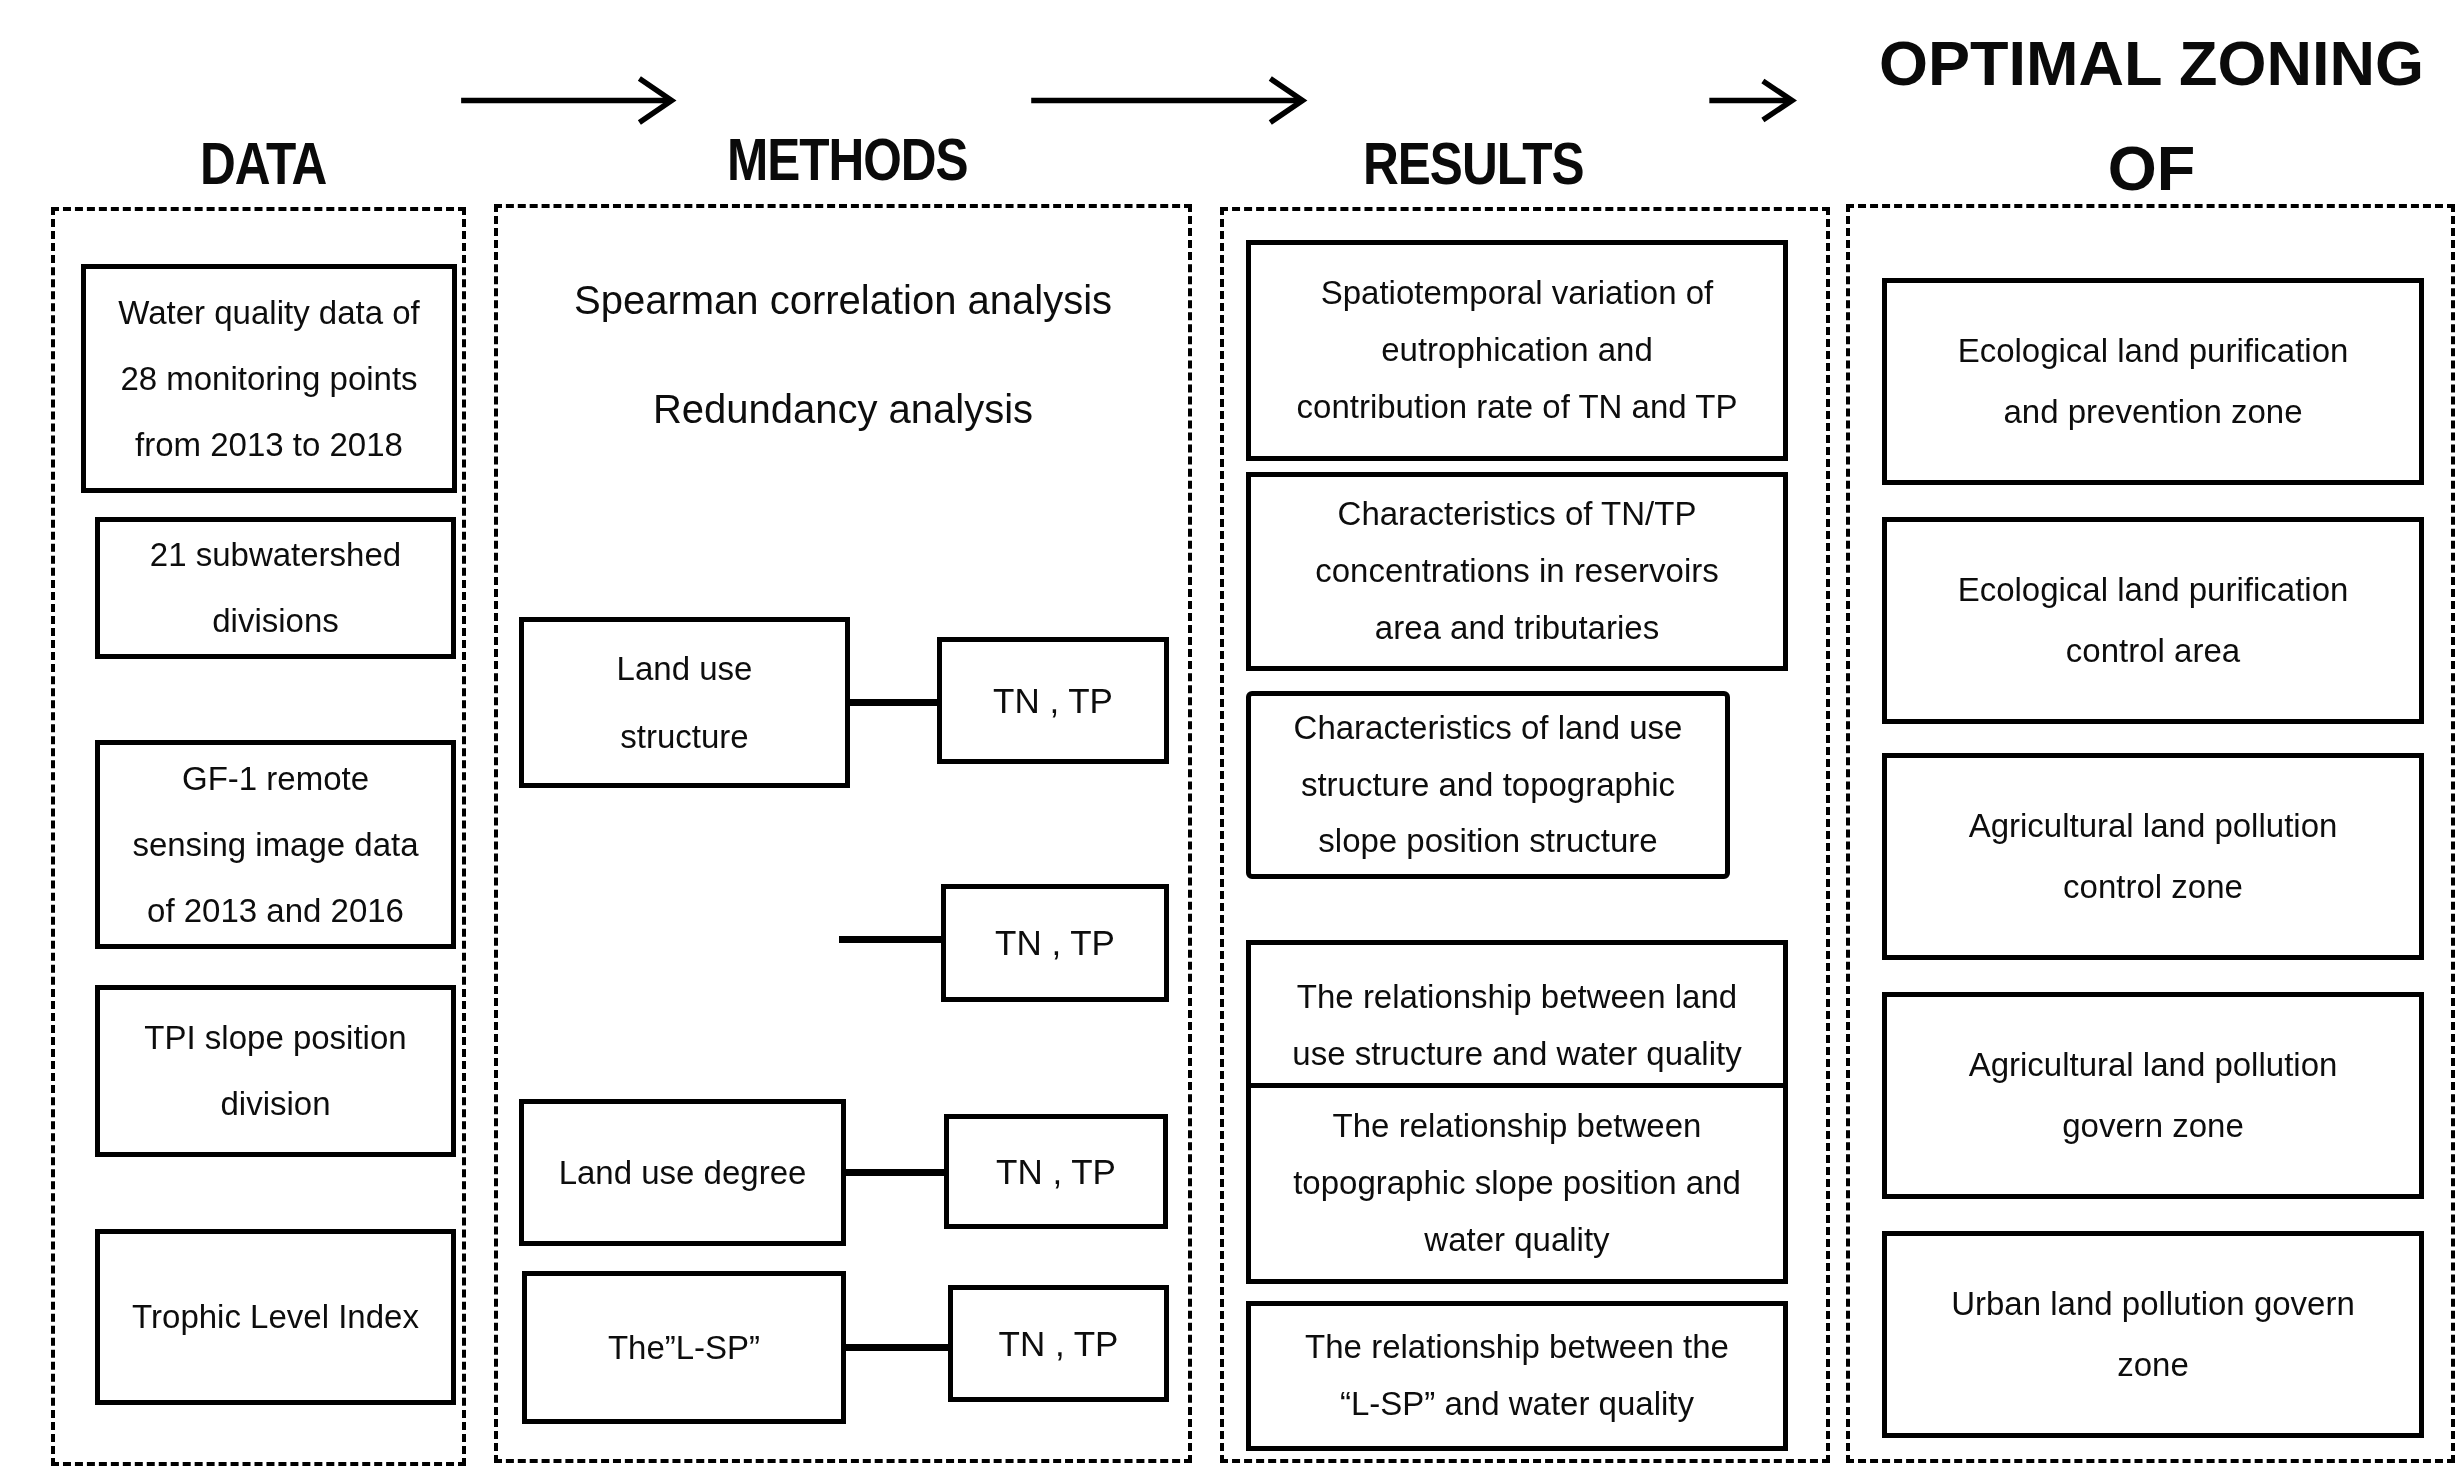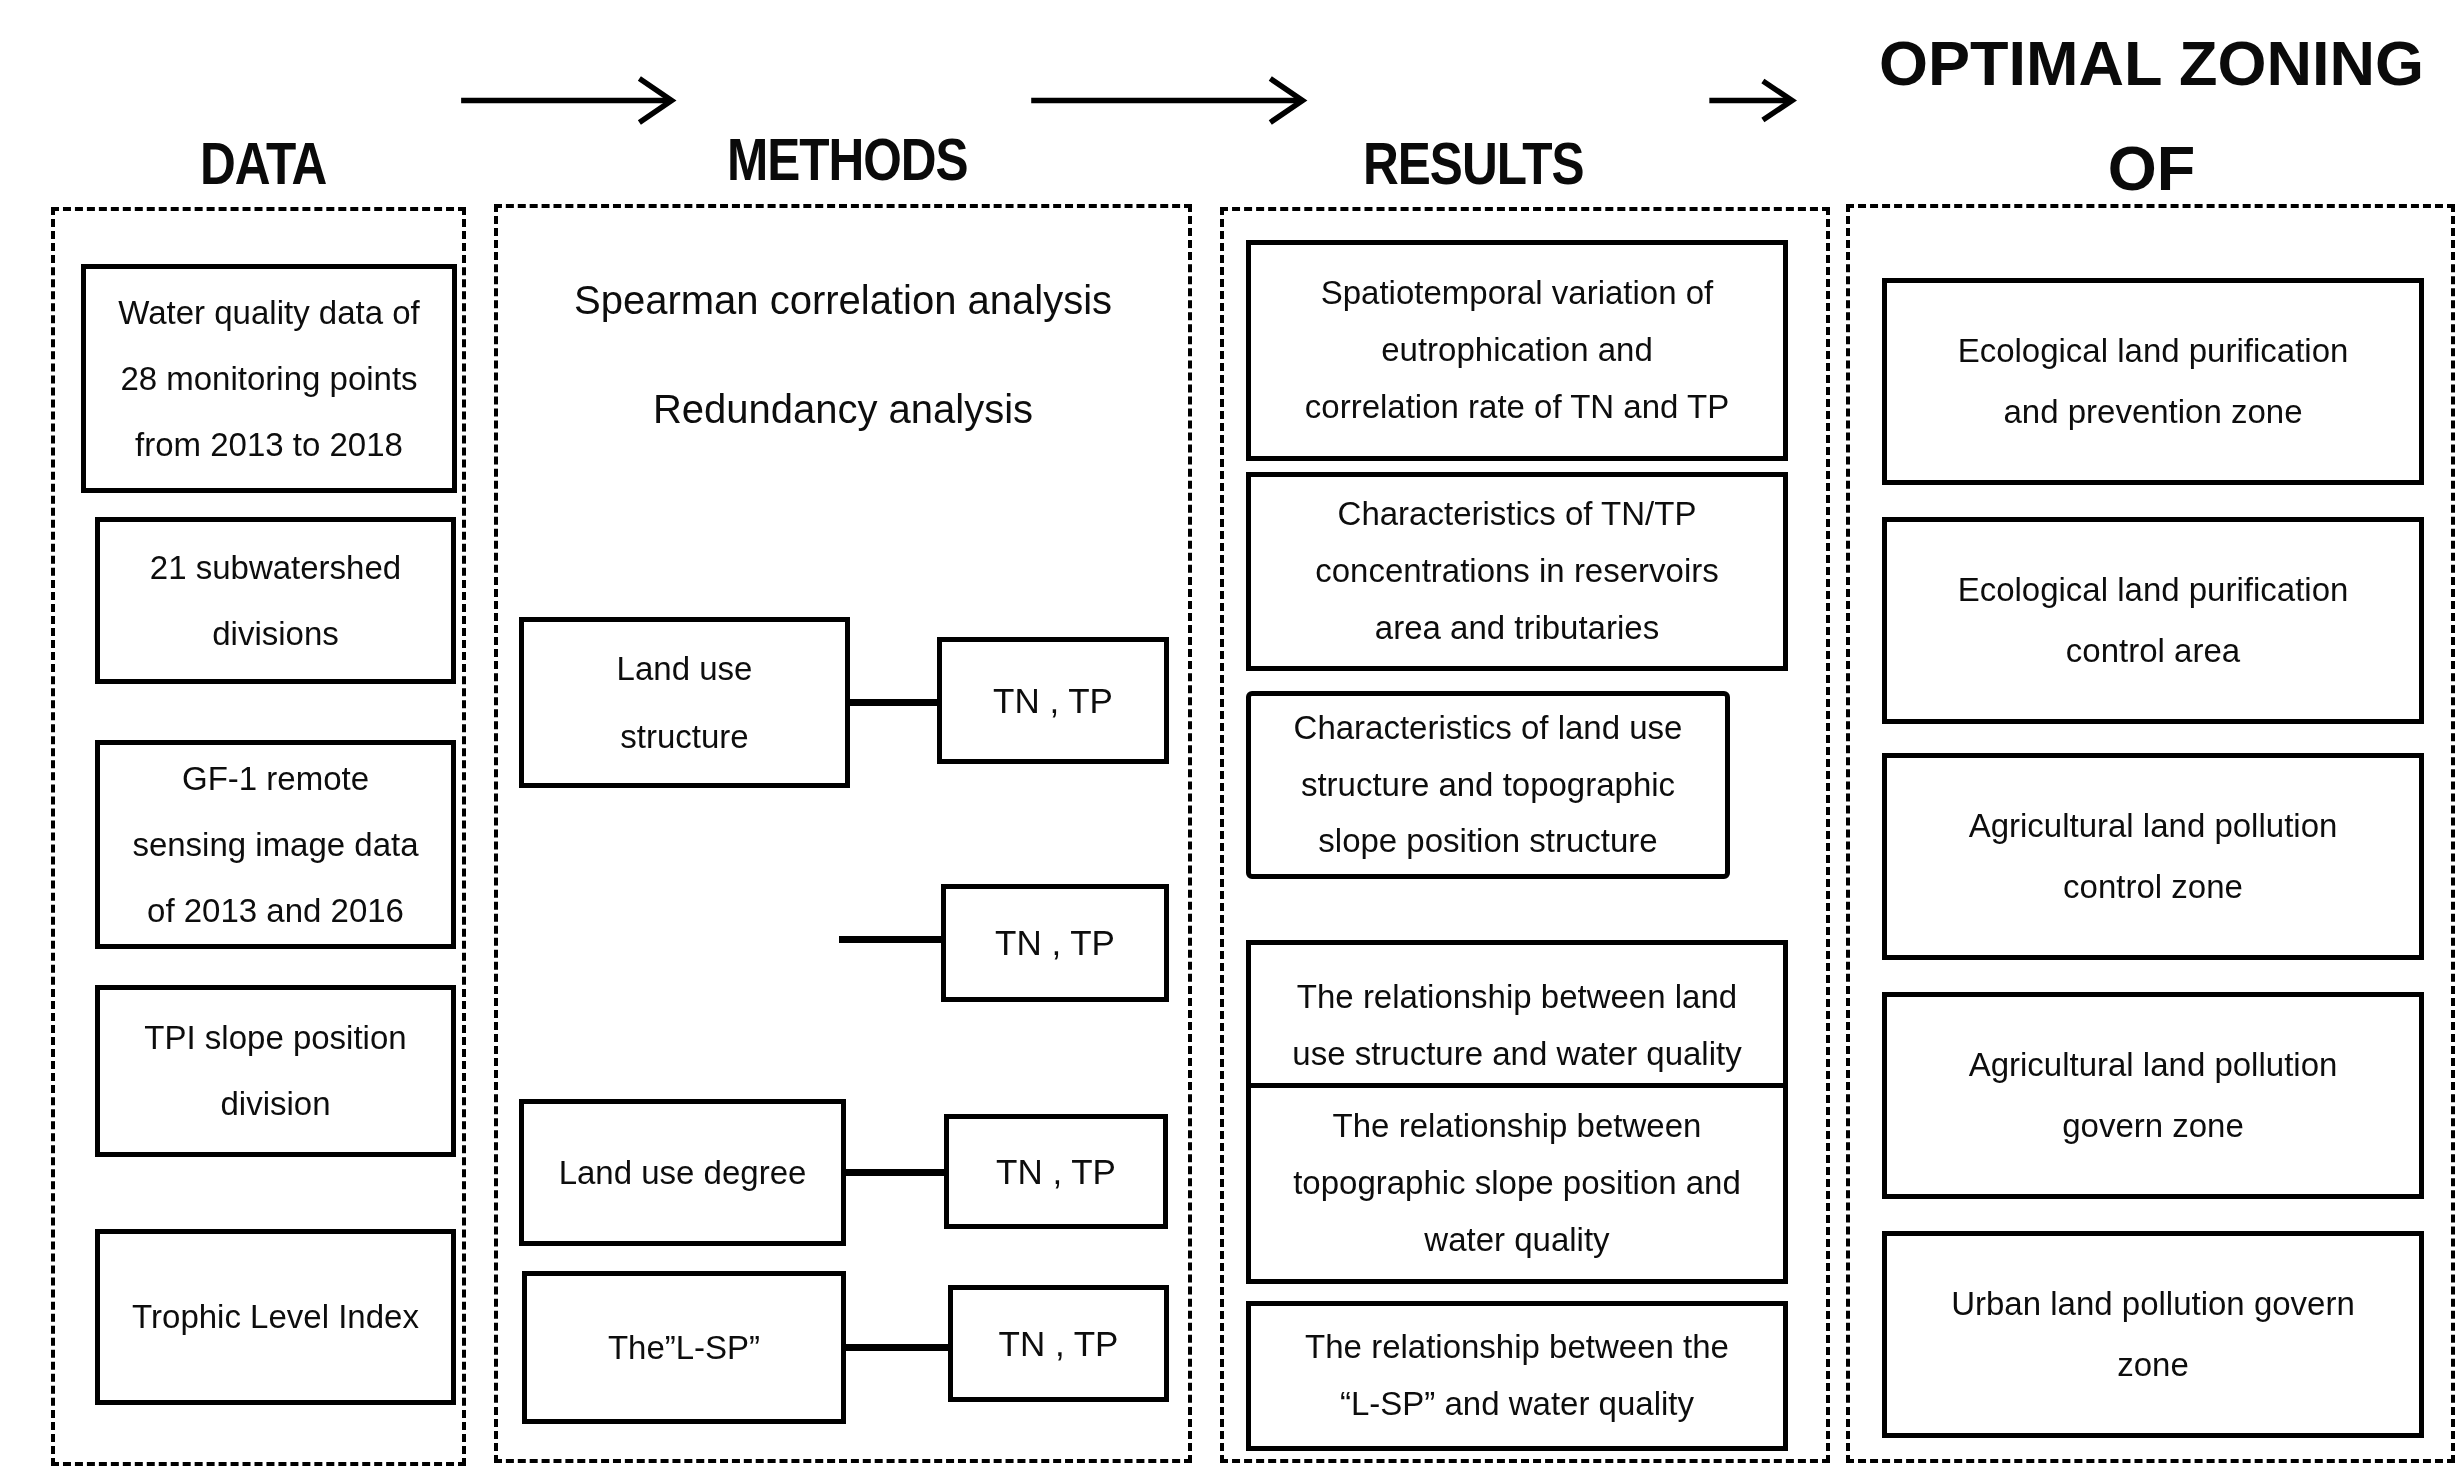--- a/index.html
+++ b/index.html
@@ -101,21 +101,21 @@
     <path d="M98 28 L146 60 L98 92" stroke="#000" stroke-width="9" fill="none"></path>
   </svg>
 
   <div class="hdr hdr-zoning" style="left:1841px; top:11px; width:621px;">OPTIMAL ZONING OF
 LAND USE</div>
 
   <section class="col col-data" style="left:51px; top:207px; width:415px; height:1259px;">
     <div class="box" style="left:26px;  top:53px;   width:376px; height:229px;">Water quality data of
 28 monitoring points
 from 2013 to 2018</div>
-    <div class="box" style="left:40px;  top:306px;  width:361px; height:167px;">21 subwatershed
+    <div class="box" style="left:40px;  top:306px;  width:361px; height:142px;">21 subwatershed
 divisions</div>
     <div class="box" style="left:40px;  top:529px;  width:361px; height:209px;">GF-1 remote
 sensing image data
 of 2013 and 2016</div>
     <div class="box" style="left:40px;  top:774px; width:361px; height:172px;">TPI slope position
 division</div>
     <div class="box" style="left:40px;  top:1018px; width:361px; height:176px;">Trophic Level Index</div>
   </section>
 
   <section class="col col-methods" style="left:494px; top:204px; width:698px; height:1259px;">
@@ -135,21 +135,21 @@
     <div class="box tn" style="left:446px; top:906px; width:224px; height:115px;">TN , TP</div>
 
     <div class="box factor" style="left:24px;  top:1063px; width:324px; height:153px;">The”L-SP”</div>
     <div class="connector" style="left:344px; top:1136px; width:109px;"></div>
     <div class="box tn" style="left:450px; top:1077px; width:221px; height:117px;">TN , TP</div>
   </section>
 
   <section class="col col-results" style="left:1220px; top:207px; width:610px; height:1256px;">
     <div class="box" style="left:22px; top:29px;   width:542px; height:221px;">Spatiotemporal variation of
 eutrophication and
-correlation rate of TN and TP</div>
+contribution rate of TN and TP</div>
     <div class="box" style="left:22px; top:261px;  width:542px; height:199px;">Characteristics of TN/TP
 concentrations in reservoirs
 area and tributaries</div>
     <div class="box" style="left:22px; top:480px;  width:484px; height:188px;border-radius:6px;">Characteristics of land use
 structure and topographic
 slope position structure</div>
     <div class="box" style="left:22px; top:689px; width:542px; height:171px;margin-top:40px;">The relationship between land
 use structure and water quality</div>
     <div class="box" style="left:22px; top:872px; width:542px; height:201px;">The relationship between
 topographic slope position and

